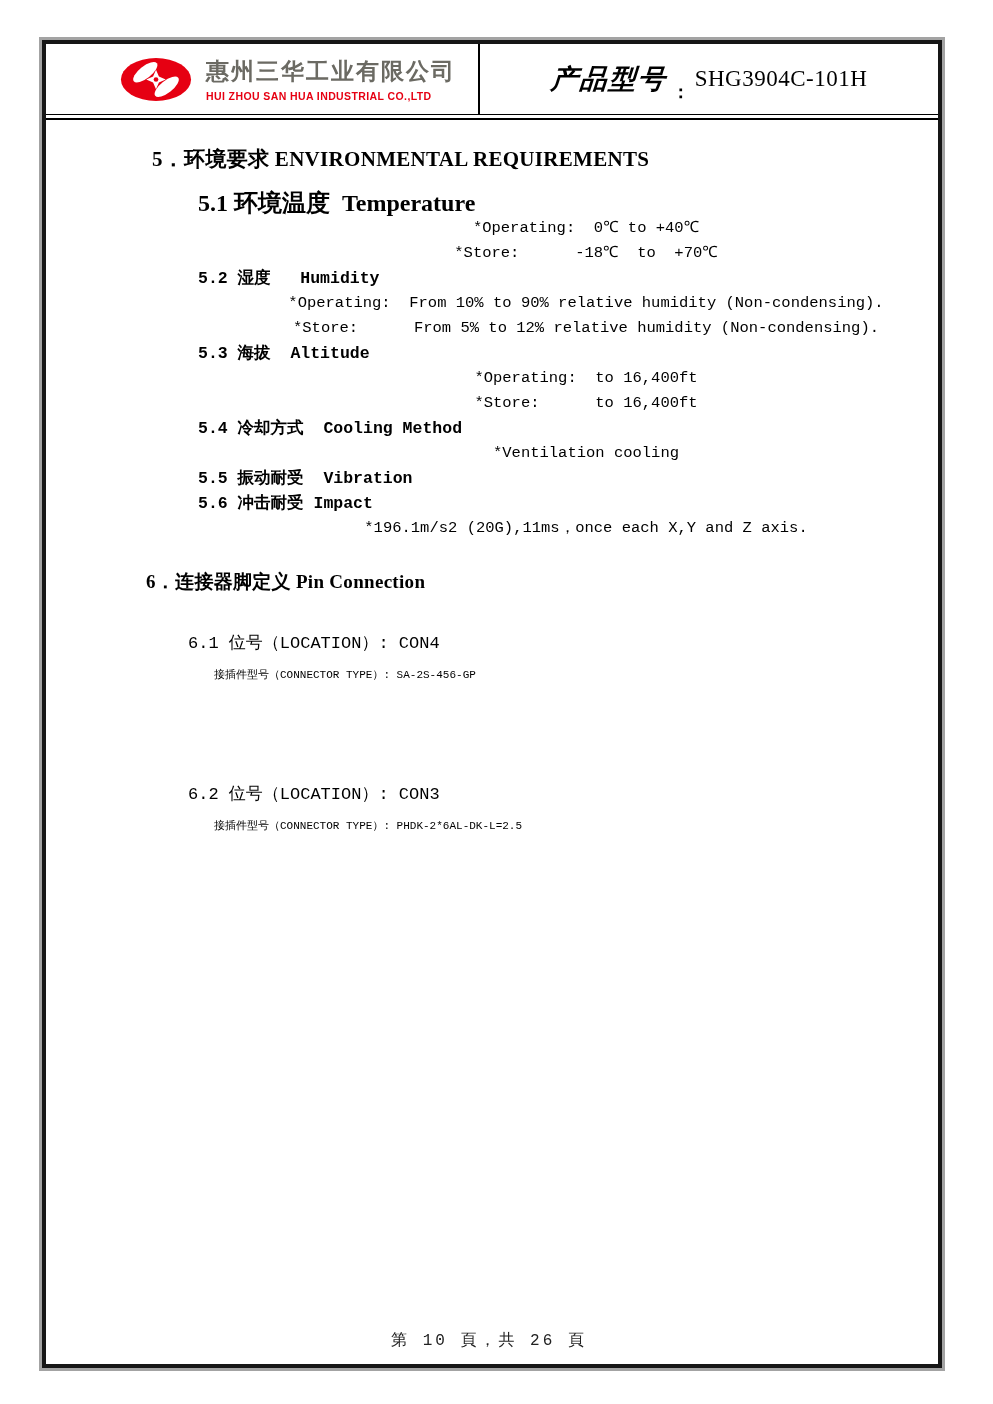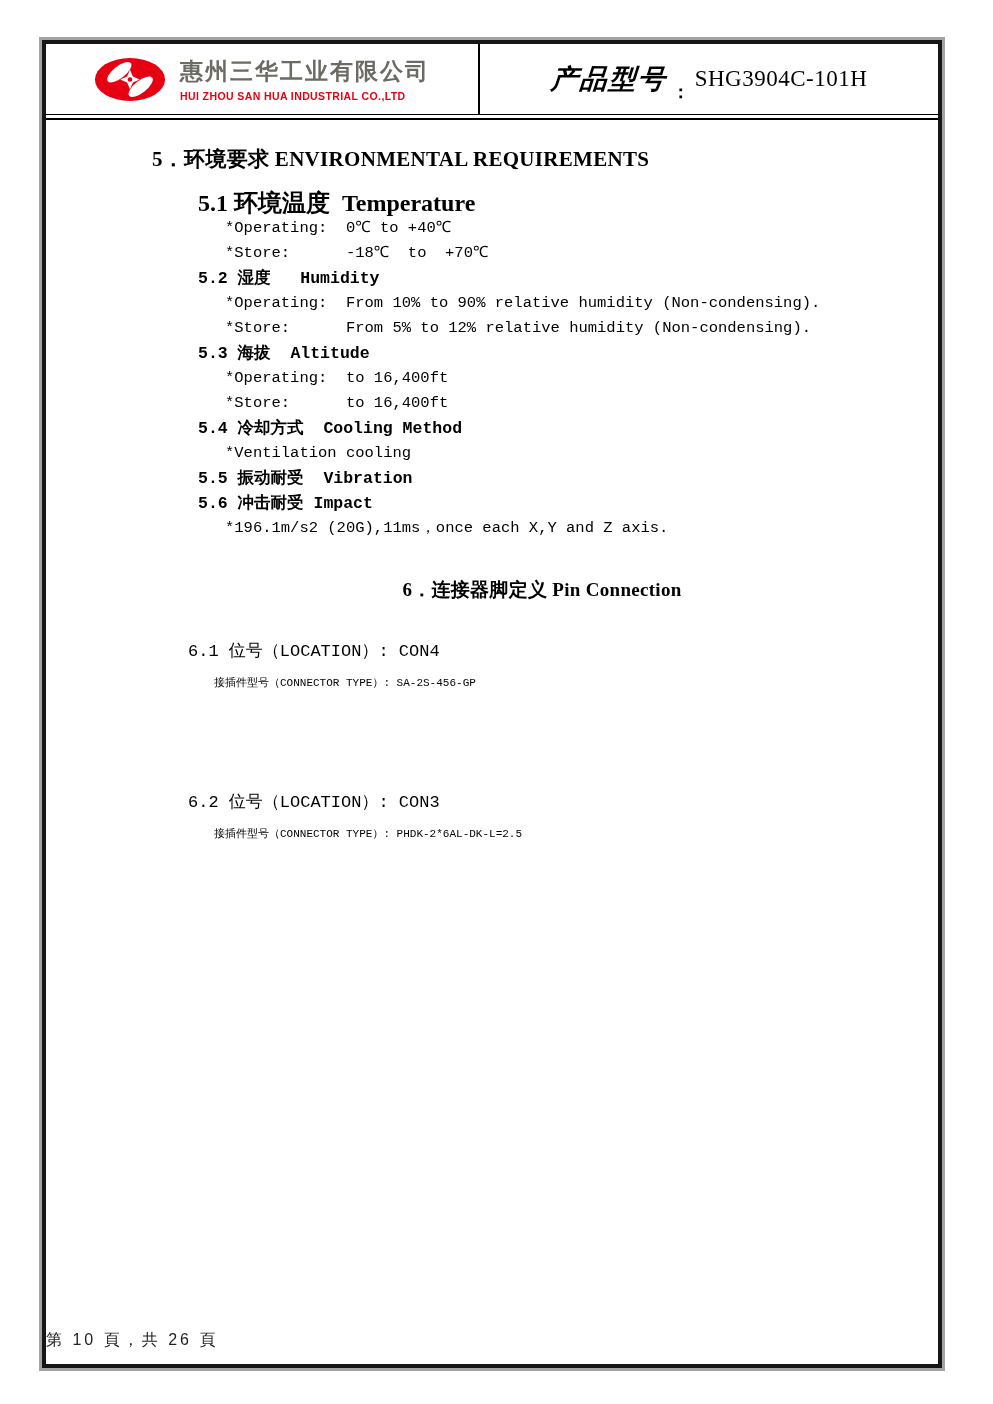--- a/index.html
+++ b/index.html
@@ -8,51 +8,51 @@
 
   .page {
     position:absolute; left:42px; top:40px; width:900px; height:1328px;
     background:#fff; border:4px solid #161616; outline:3px solid #a3a3a3;
   }
 
   
   .header { display:flex; height:71px; border-bottom:1px solid #000; }
   .double-rule { height:5px; border-bottom:2px solid #000; }
   .logo-cell { flex:0 0 434px; border-right:2px solid #000;
-               display:flex; align-items:center; padding-left:47px; gap:13px; }
+               display:flex; align-items:center; padding-left:73px; gap:13px; }
   .logo-mark svg { display:block; }
   .logo-text { display:flex; flex-direction:column; }
   .company-cn { font-weight:bold; font-size:23px; color:#6b6a63; letter-spacing:2px; white-space:nowrap; }
   .company-en { font-weight:bold; font-size:10.5px; color:#e60012; letter-spacing:0.4px; white-space:nowrap; margin-top:3px; }
   .model-cell { flex:1; display:flex; align-items:center; justify-content:center; gap:5px; }
   .model-label { font-weight:900; font-style:italic; font-size:27px; letter-spacing:2px; color:#000;
                  transform:skewX(-4deg); white-space:nowrap; }
   .model-sep { font-weight:bold; font-size:18px; align-self:flex-end; margin-bottom:10px; }
   .model-value { font-family:"Liberation Serif", serif; font-size:23px; letter-spacing:0.5px; }
 
   
   .body-area { padding-left:106px; }
   .sec5-title { margin-top:25px; font-family:"Liberation Serif", serif;
                 font-weight:bold; font-size:21px; letter-spacing:0.3px; }
   #env-items { margin-left:46px; margin-top:18px; }
   .env-heading { font-family:"Liberation Mono", monospace; font-weight:bold;
                  font-size:16.5px; line-height:25px; white-space:pre; }
   .env-item:first-child .env-heading { font-family:"Liberation Serif", serif; font-size:24px; }
   .env-line { font-family:"Liberation Mono", monospace; font-size:15.5px;
-              line-height:25px; margin-left:27px; white-space:pre; }
+              line-height:25px; margin-left:36px; white-space:pre;text-align:center; }
 
-  .sec6-title { margin:36px 0 0 -6px; font-family:"Liberation Serif", serif;
-                font-weight:bold; font-size:19px; letter-spacing:0.3px;text-align:center; }
+  .sec6-title { margin:28px 0 0 -6px; font-family:"Liberation Serif", serif;
+                font-weight:bold; font-size:19px; letter-spacing:0.3px; }
   .subsection { margin-top:36px; }
   .subsection + .subsection { margin-top:100px; }
   .loc-line  { margin-left:36px; font-family:"Liberation Mono", monospace; font-size:17px; white-space:pre; }
   .conn-line { margin-left:62px; margin-top:13px; font-family:"Liberation Mono", monospace; font-size:11px; white-space:pre; }
 
-  .footer { position:absolute; left:0; right:6px; bottom:13px; 
-            font-family:Liberation Sans, sans-serif; font-size:16px; letter-spacing:3px; color:#222; }
+  .footer { position:absolute; left:0; right:6px; bottom:13px; text-align:center;
+            font-family:Liberation Mono, monospace; font-size:16px; letter-spacing:3px; color:#222; }
 </style>
 </head>
 <body>
 
 <div class="page">
 
   <div class="header">
     <div class="logo-cell">
       <div class="logo-mark">
         <svg width="74" height="47" viewBox="0 0 76 48">

